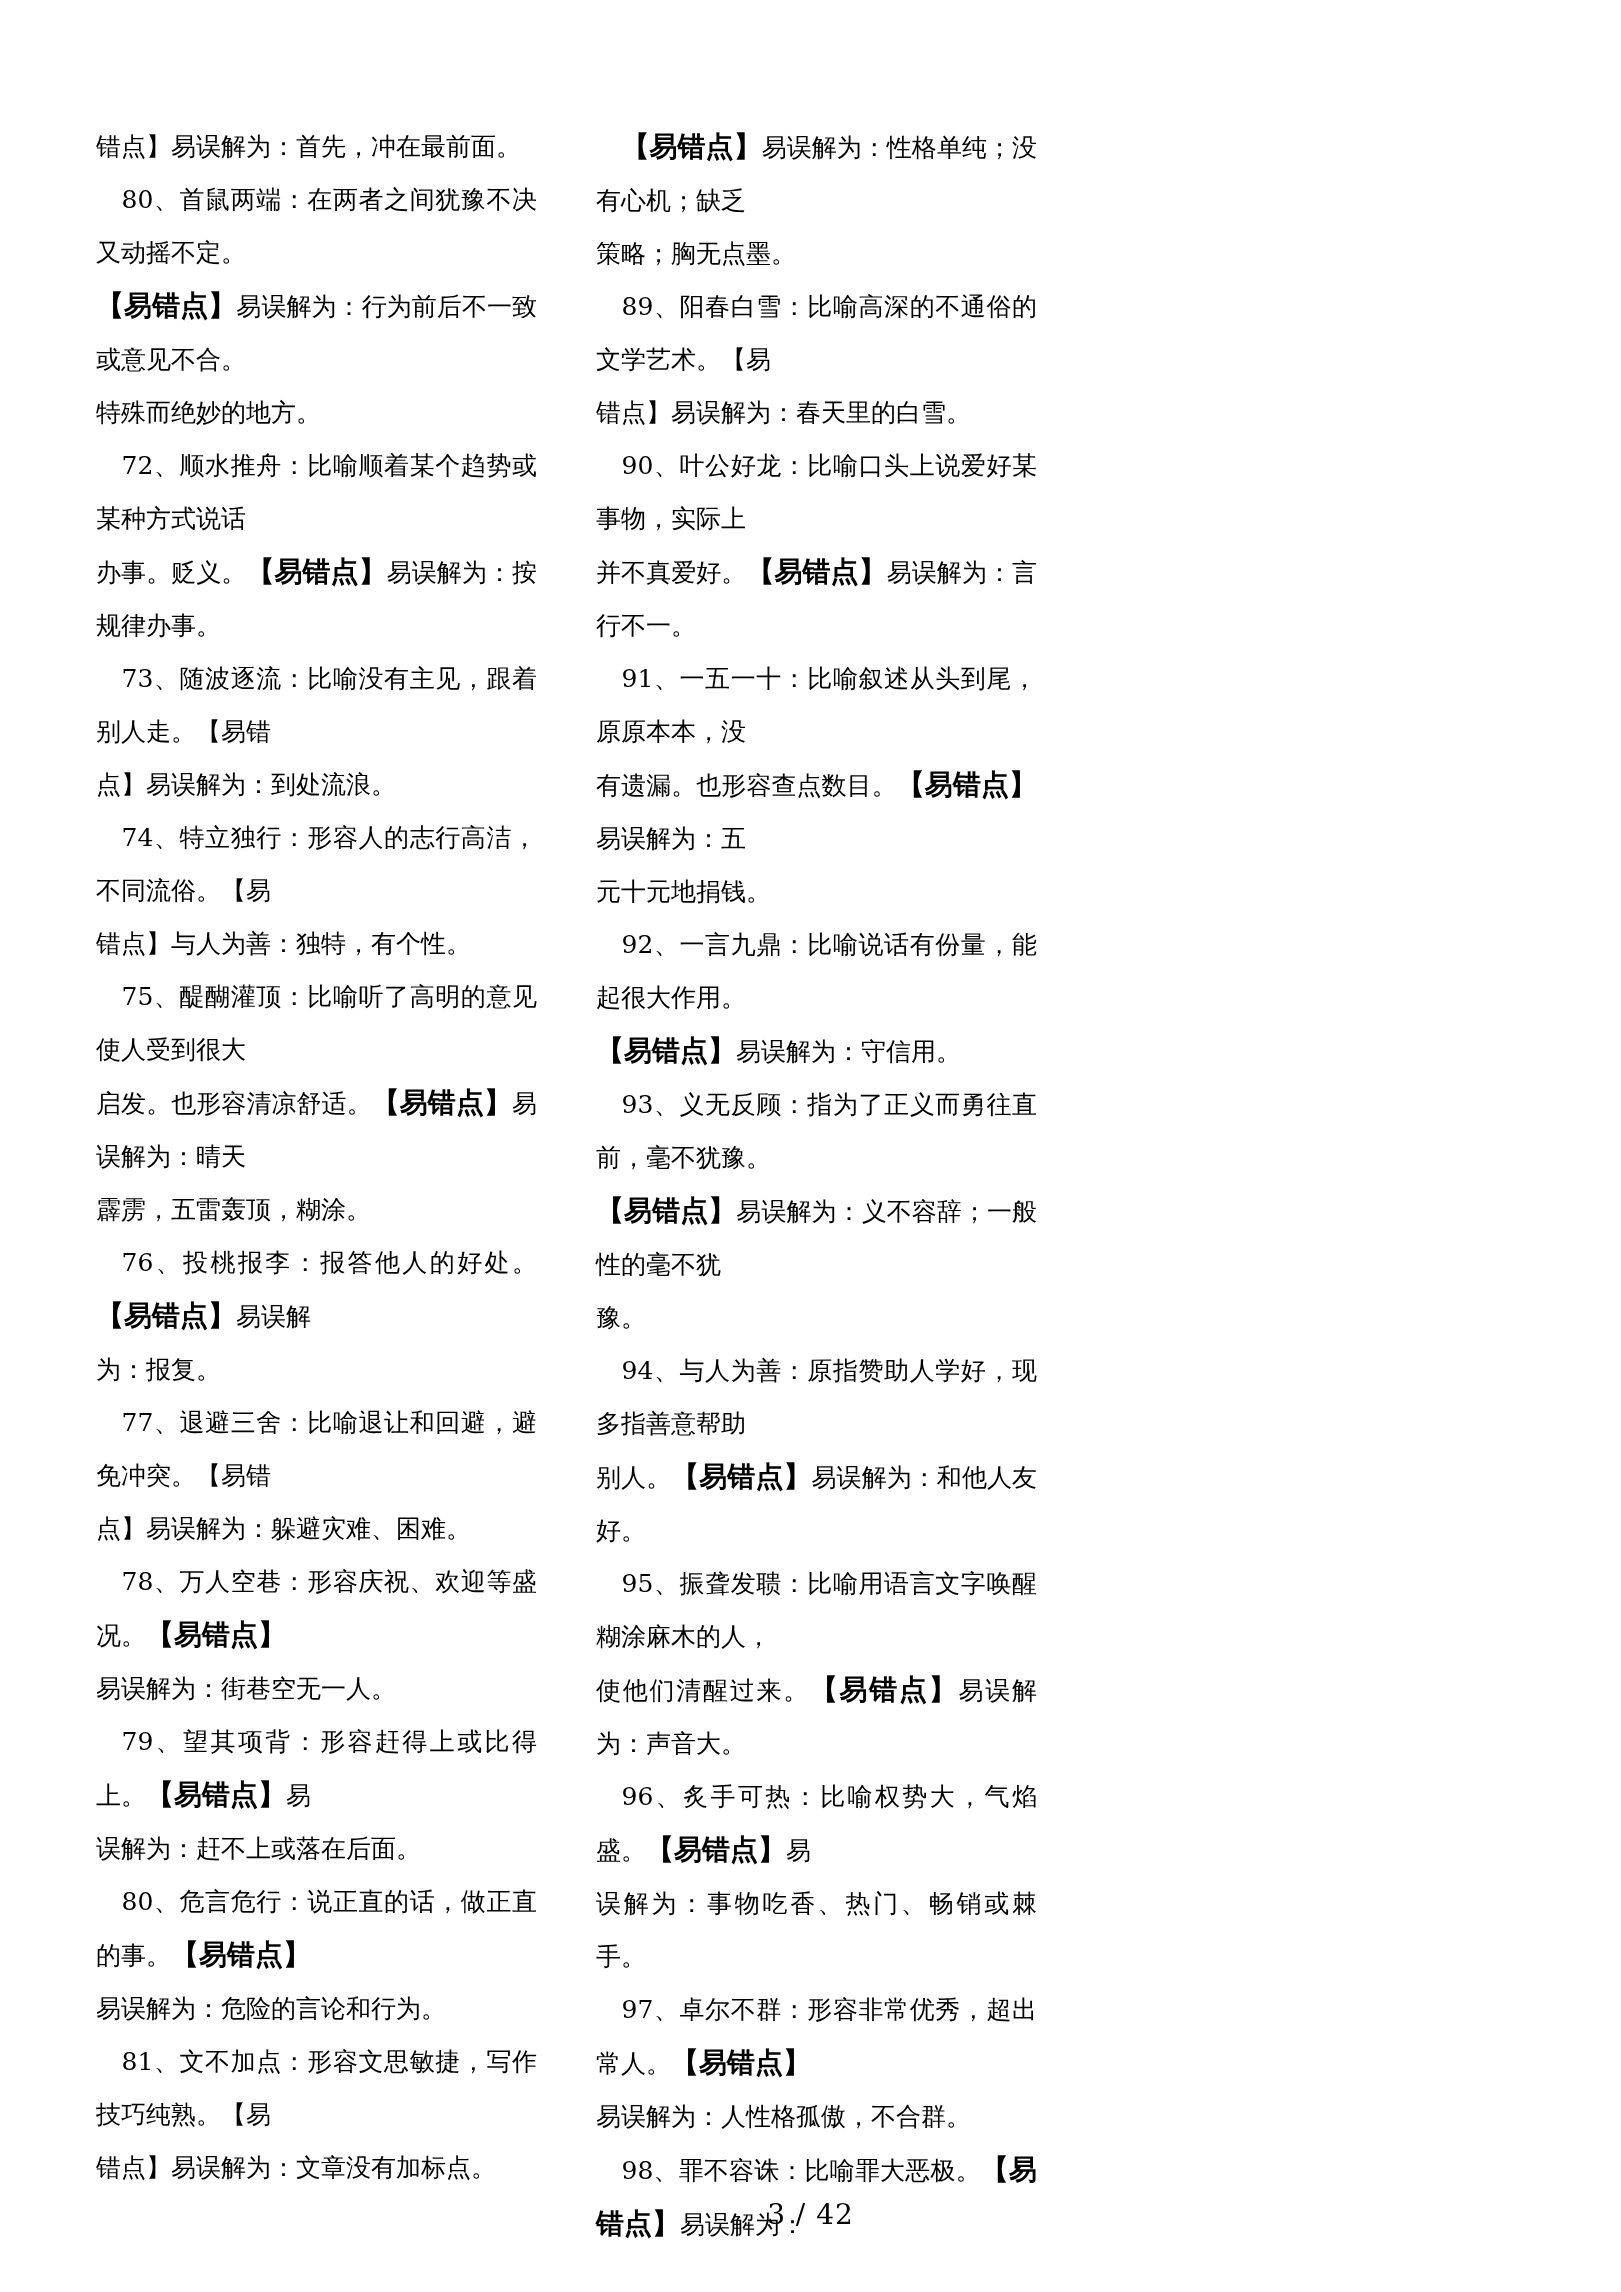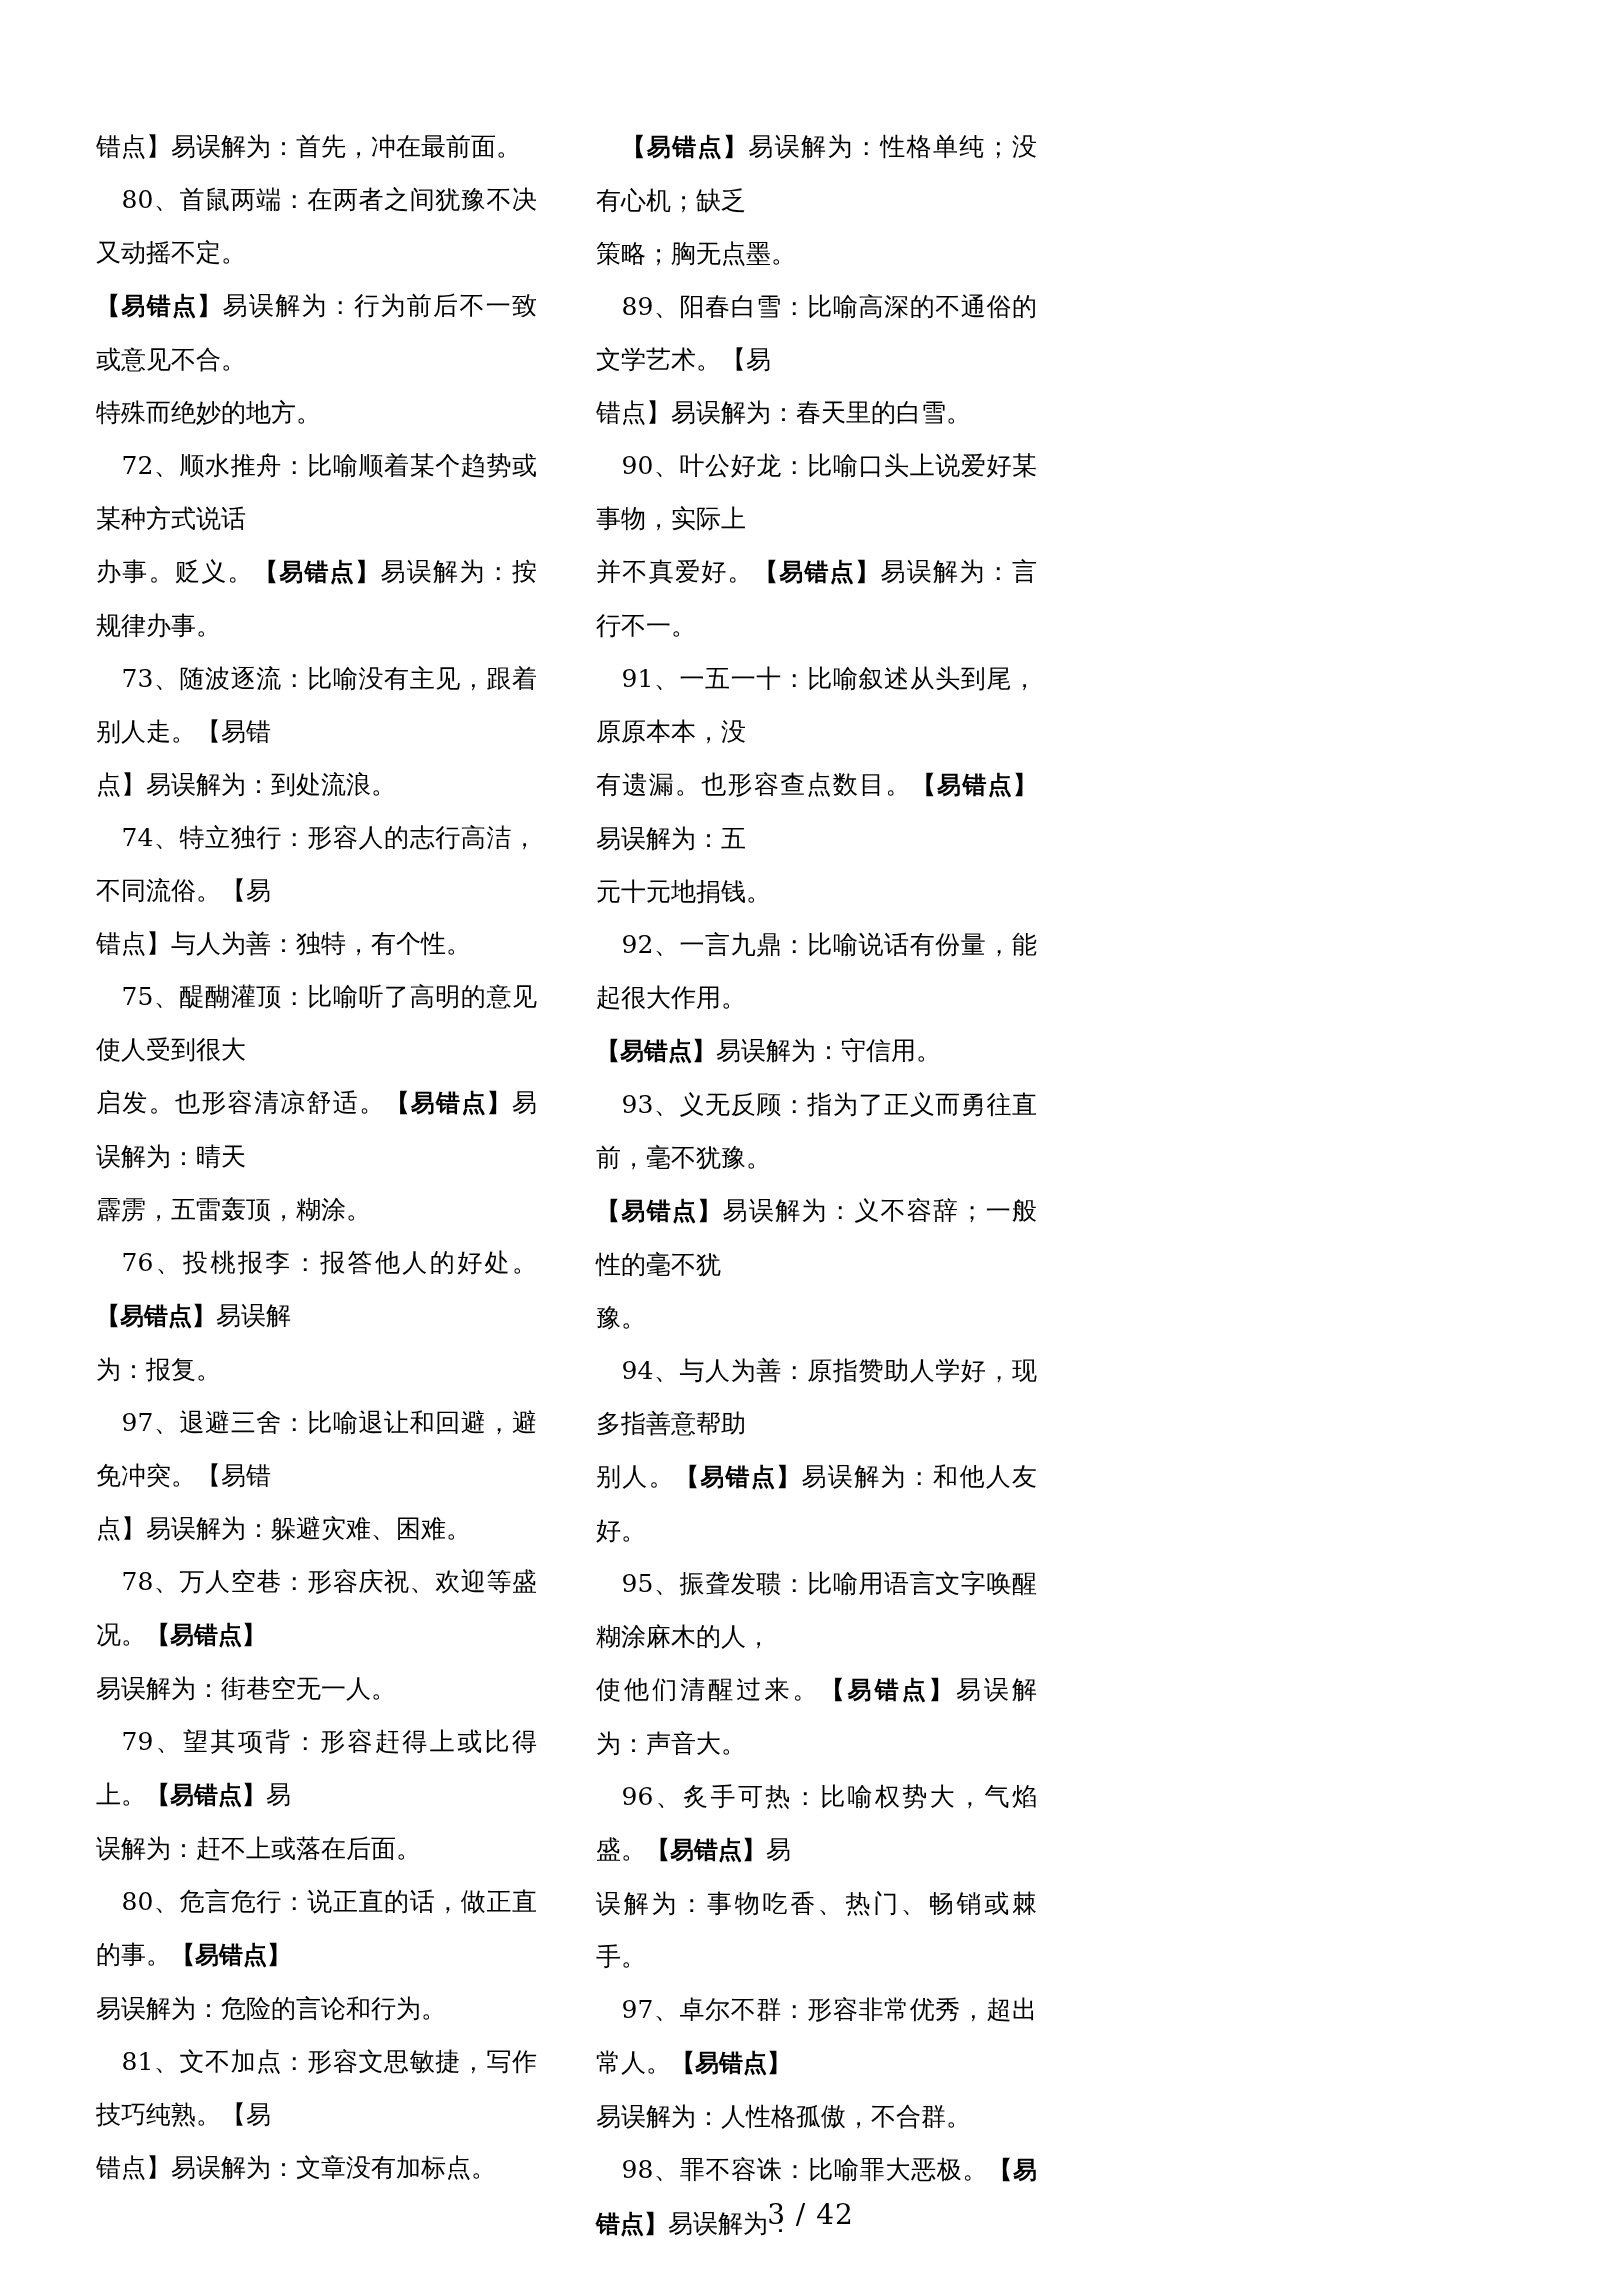--- a/index.html
+++ b/index.html
@@ -45,21 +45,21 @@
     letter-spacing: 0px;
     word-break: break-all;
     white-space: normal;
   }
   .entry.indent {
     text-indent: 25.5px;
   }
   .mark {
     font-family: "DejaVu Sans", "Liberation Sans", sans-serif;
     font-weight: 700;
-    font-size: 24px;
+    font-size: 28px;
   }
   .pagenum {
     position: absolute;
     left: 0;
     top: 2198px;
     width: 1621px;
     text-align: center;
     font-size: 28px;
     font-family: "DejaVu Serif", "Liberation Serif", serif;
     letter-spacing: 1px;
@@ -81,21 +81,21 @@
         <div class="entry">办事。贬义。<span class="mark">【易错点】</span>易误解为：按规律办事。</div>
         <div class="entry indent">73、随波逐流：比喻没有主见，跟着别人走。【易错</div>
         <div class="entry">点】易误解为：到处流浪。</div>
         <div class="entry indent">74、特立独行：形容人的志行高洁，不同流俗。【易</div>
         <div class="entry">错点】与人为善：独特，有个性。</div>
         <div class="entry indent">75、醍醐灌顶：比喻听了高明的意见使人受到很大</div>
         <div class="entry">启发。也形容清凉舒适。<span class="mark">【易错点】</span>易误解为：晴天</div>
         <div class="entry">霹雳，五雷轰顶，糊涂。</div>
         <div class="entry indent">76、投桃报李：报答他人的好处。<span class="mark">【易错点】</span>易误解</div>
         <div class="entry">为：报复。</div>
-        <div class="entry indent">97、退避三舍：比喻退让和回避，避免冲突。【易错</div>
+        <div class="entry indent">77、退避三舍：比喻退让和回避，避免冲突。【易错</div>
         <div class="entry">点】易误解为：躲避灾难、困难。</div>
         <div class="entry indent">78、万人空巷：形容庆祝、欢迎等盛况。<span class="mark">【易错点】</span></div>
         <div class="entry">易误解为：街巷空无一人。</div>
         <div class="entry indent">79、望其项背：形容赶得上或比得上。<span class="mark">【易错点】</span>易</div>
         <div class="entry">误解为：赶不上或落在后面。</div>
         <div class="entry indent">80、危言危行：说正直的话，做正直的事。<span class="mark">【易错点】</span></div>
         <div class="entry">易误解为：危险的言论和行为。</div>
         <div class="entry indent">81、文不加点：形容文思敏捷，写作技巧纯熟。【易</div>
         <div class="entry">错点】易误解为：文章没有加标点。</div>
       </div>

